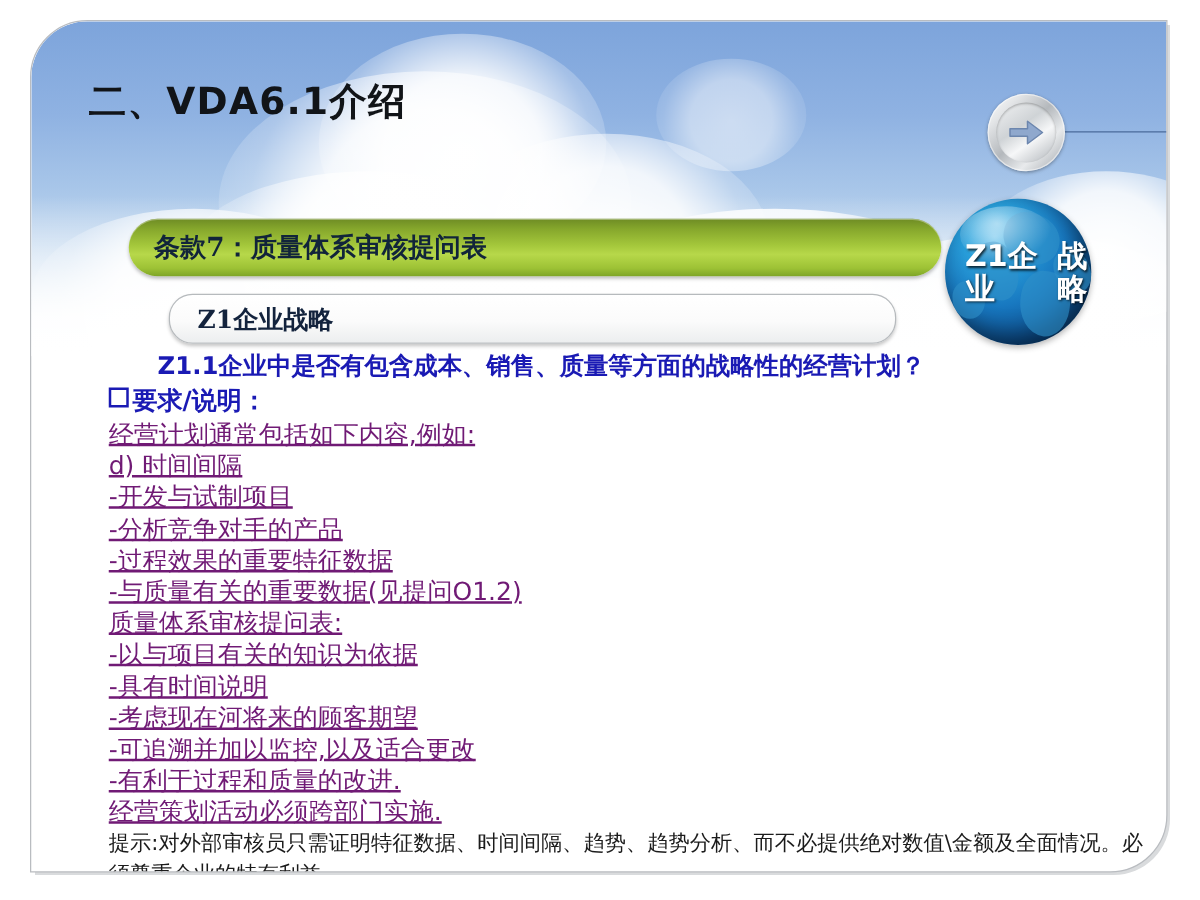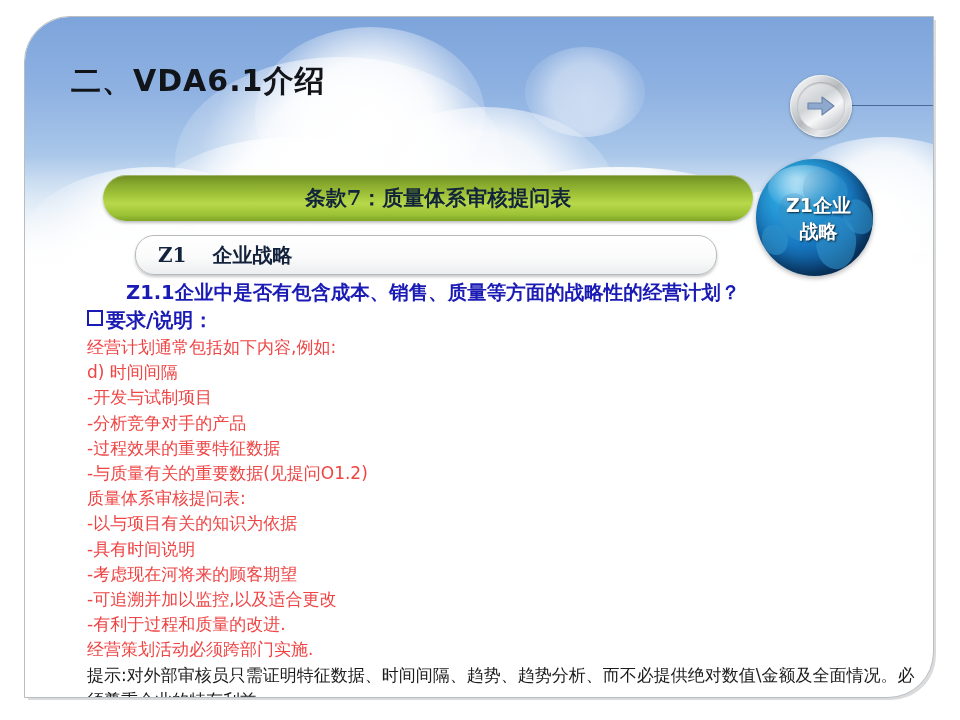--- a/index.html
+++ b/index.html
@@ -83,42 +83,42 @@
   .l1{left:46px;top:12px;width:46px;height:40px;transform:rotate(18deg);}
   .l2{left:24px;top:34px;width:34px;height:48px;transform:rotate(-12deg);}
   .l3{left:60px;top:58px;width:40px;height:52px;transform:rotate(8deg);}
   .l4{left:6px;top:66px;width:26px;height:30px;}
   .l5{left:88px;top:40px;width:28px;height:36px;transform:rotate(-20deg);}
   #globe .gloss{
     position:absolute;left:12px;top:6px;width:74px;height:46px;border-radius:50%;
     background:radial-gradient(ellipse at 40% 30%, rgba(255,255,255,.55) 0%, rgba(255,255,255,0) 70%);
   }
   #globe-label{
-    position:absolute;left:4px;top:0;width:117px;height:117px;
-    display:flex;flex-direction:column;align-items:center;justify-content:center;
-    color:#ffffff;font-weight:bold;font-size:19px;line-height:26px;
+    position:absolute;left:16px;top:0;width:117px;height:117px;
+    display:flex;flex-direction:row;align-items:center;justify-content:center;
+    color:#ffffff;font-weight:bold;font-size:24px;line-height:26px;
     text-shadow:1px 1px 2px rgba(0,0,0,.75);
     font-family:"DejaVu Sans","Liberation Sans",sans-serif;
   }
 
   
   #page-title{
     position:absolute;left:46px;top:44px;
     font-family:"DejaVu Sans","Liberation Sans",sans-serif;
     font-weight:bold;font-size:30px;letter-spacing:1px;color:#111418;
     white-space:nowrap;
   }
 
   
   #clause-bar{
     position:absolute;left:78px;top:158px;width:650px;height:46px;
     border-radius:23px;
     background:linear-gradient(to bottom,#6e8c24 0%,#86a72c 18%,#a4c73b 46%,#b7d84a 62%,#9dc235 86%,#7ea527 100%);
     box-shadow:0 2px 3px rgba(0,0,0,.25), inset 0 1px 0 rgba(255,255,255,.35);
-    display:flex;align-items:center;justify-content:center;
+    display:flex;align-items:center;
   }
   #clause-bar .txt{
     margin-left:20px;color:#11243a;font-weight:bold;font-size:21px;
     font-family:"DejaVu Serif","Liberation Serif",serif;
     white-space:nowrap;
   }
 
   
   #sub-bar{
     position:absolute;left:110px;top:218px;width:580px;height:38px;
@@ -126,43 +126,44 @@
     background:linear-gradient(to bottom,#ffffff 0%,#fbfbfb 55%,#eceeef 100%);
     border:1px solid #b6babd;
     box-shadow:0 2px 3px rgba(0,0,0,.22);
     display:flex;align-items:center;
   }
   #sub-bar .txt{
     margin-left:22px;color:#13233d;font-weight:bold;font-size:20px;
     font-family:"DejaVu Serif","Liberation Serif",serif;
     white-space:nowrap;
   }
-  #sub-bar .code{margin-right:26px;}
+  #sub-bar .code{}
 
   
   #content{
     position:absolute;left:62px;top:262px;right:18px;
     font-family:"DejaVu Sans","Liberation Sans",sans-serif;
   }
   .q-line{
     color:#1a1ab4;font-weight:bold;font-size:19.5px;line-height:27px;
     white-space:nowrap;
     margin-left:39px;
   }
   .req-line{
     color:#1a1ab4;font-weight:bold;font-size:20px;line-height:29px;
     white-space:nowrap;
   }
   .req-line .box{
     display:inline-block;width:12px;height:12px;border:2.5px solid #1a1ab4;
     margin-right:3px;vertical-align:1px;
   }
   .body-line{
-    color:#ef4444;font-size:17px;line-height:25.2px;
-    white-space:nowrap;
+    color:#701a75;font-size:20px;line-height:25.2px;
+    white-space:nowrap;
+    text-decoration:underline;
   }
   .body-wrap{
     color:#1b1b1b;font-size:17px;line-height:25.2px;
   }
 </style>
 </head>
 <body>
 
 <div id="slide">
 

